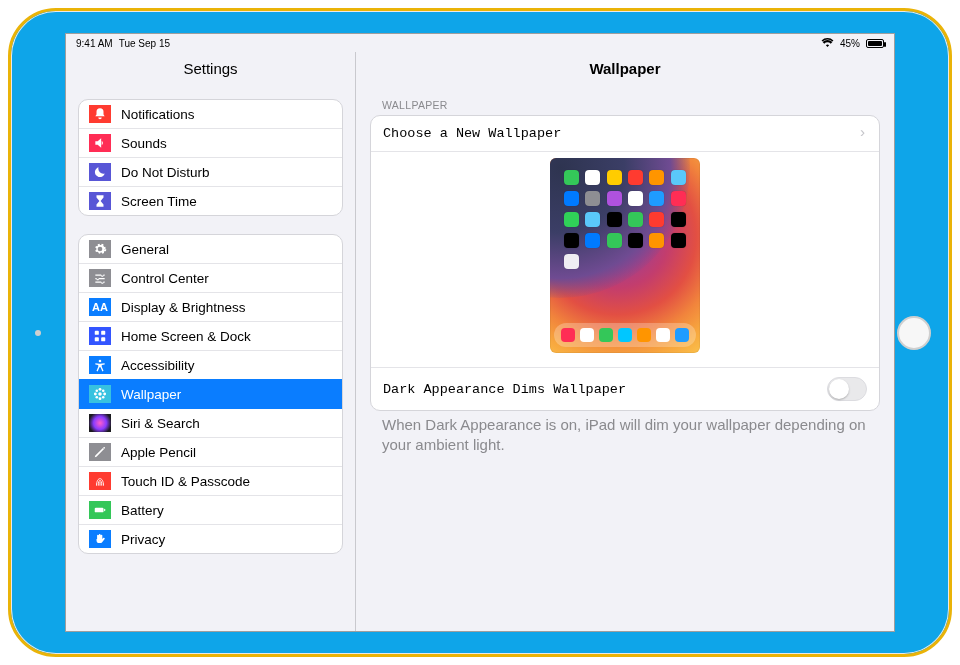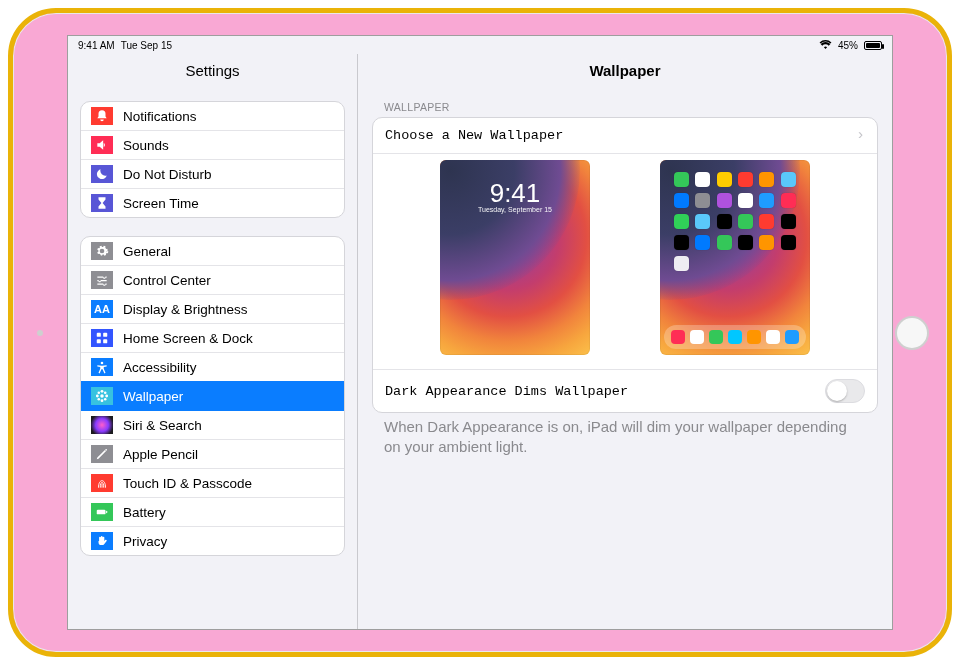--- a/index.html
+++ b/index.html
@@ -2,21 +2,21 @@
 <html><head>
 <meta charset="utf-8">
 <style>
   * { box-sizing: border-box; margin: 0; padding: 0; }
   html, body { width: 960px; height: 665px; font-family: -apple-system, "Helvetica Neue", Arial, sans-serif; background: #fff; }
   .stage { position: relative; width: 960px; height: 665px; }
 
   
   .device {
     position: absolute; left: 8px; top: 8px; right: 8px; bottom: 8px;
-    border-radius: 48px; background: #f9a8d4; border: 5px solid #eab308;
+    border-radius: 48px; background: #0ea5e9; border: 3px solid #eab308;
     box-shadow: 0 0 0 1px #e9e9e9 inset;
   }
   .home-btn {
     position: absolute; right: 18px; top: 50%; transform: translateY(-50%);
     width: 34px; height: 34px; border-radius: 50%;
     border: 2px solid #cfcfcf; background: #f7f7f7;
   }
   .camera-dot {
     position: absolute; left: 24px; top: 50%; transform: translateY(-50%);
     width: 6px; height: 6px; border-radius: 50%; background: #cfcfcf;
@@ -291,26 +291,20 @@
           <div class="detail-title">Wallpaper</div>
           <div class="section-label">WALLPAPER</div>
 
           <div class="card">
             <div class="drow">
               <span>Choose a New Wallpaper</span>
               <span class="chevron">›</span>
             </div>
             <div class="previews">
 
-              <div class="wp">
-                <div class="overlay">
-                  <div class="lock-time">9:41</div>
-                  <div class="lock-date">Tuesday, September 15</div>
-                </div>
-              </div>
 
               <div class="wp">
                 <div class="overlay">
                   <div class="home-apps">
                     <span class="app" style="background:#34c759"></span>
                       <span class="app" style="background:#ffffff"></span>
                       <span class="app" style="background:#ffcc00"></span>
                       <span class="app" style="background:#ff3b30"></span>
                       <span class="app" style="background:#ff9500"></span>
                       <span class="app" style="background:#5ac8fa"></span>

